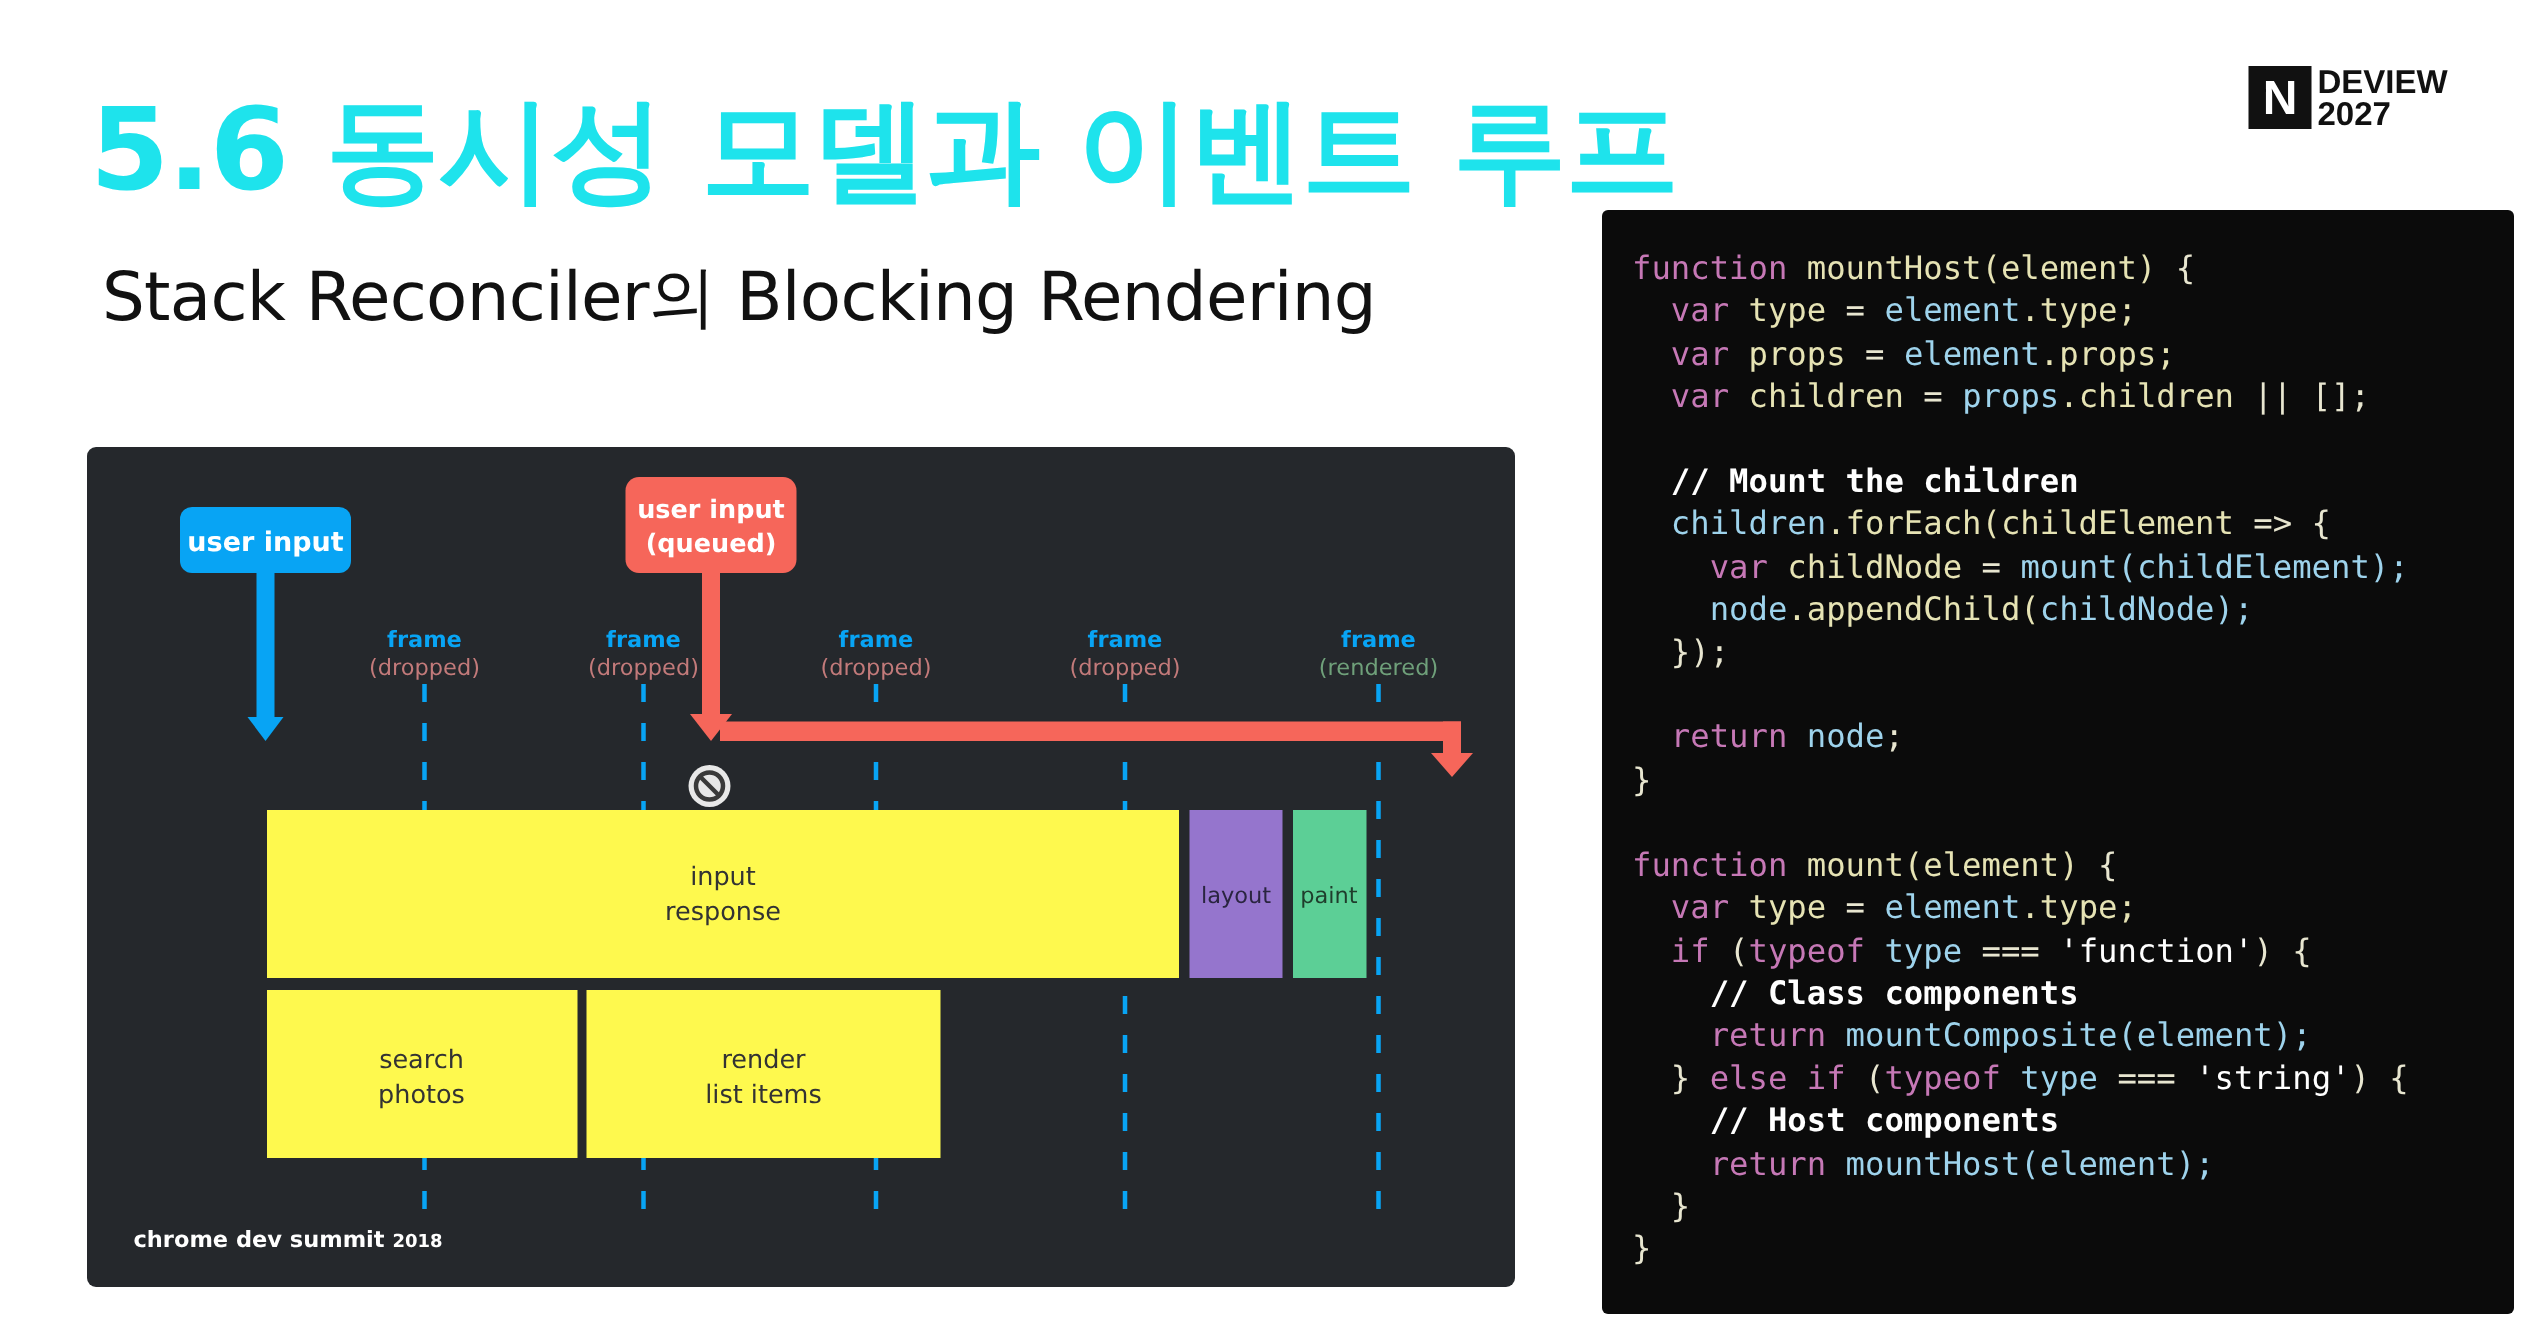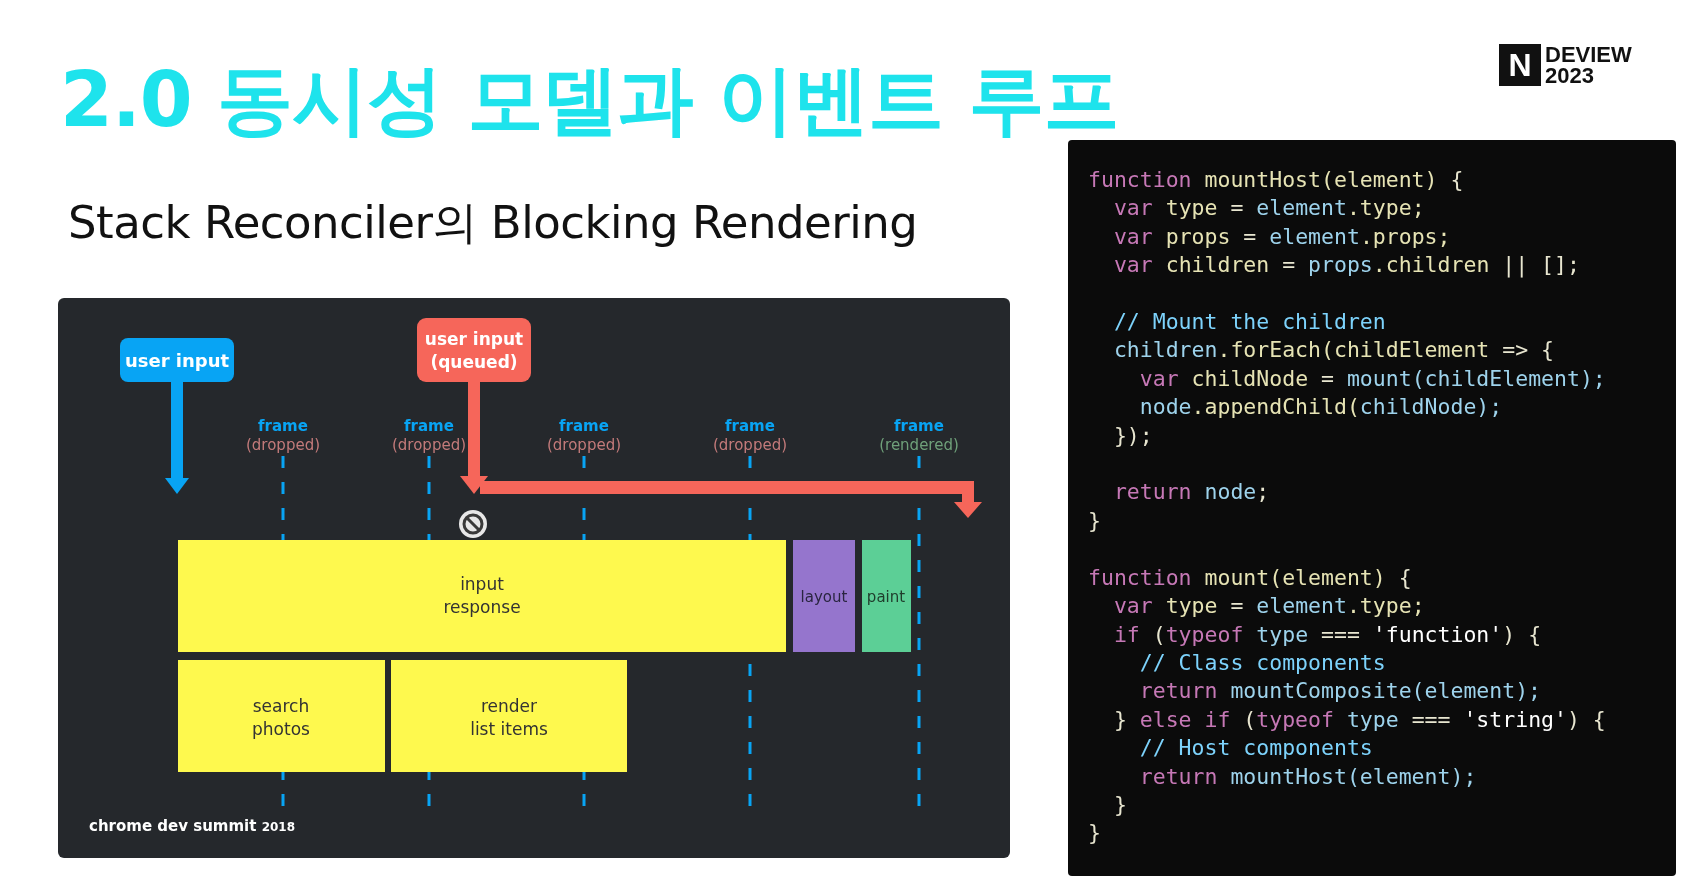--- a/index.html
+++ b/index.html
@@ -5,21 +5,21 @@
   html, body { margin: 0; padding: 0; }
   body {
     width: 1694px; height: 888px; background: #ffffff; position: relative; overflow: hidden;
     font-family: "DejaVu Sans", sans-serif;
   }
   .title {
     position: absolute; left: 60px; top: 50px; font-size: 76px; font-weight: bold;
     color: #1ee3ec; letter-spacing: -1px; white-space: nowrap;
   }
   .subtitle {
-    position: absolute; left: 68px; top: 193px; font-size: 45px; color: #111;
+    position: absolute; left: 68px; top: 168px; font-size: 45px; color: #111;
     white-space: nowrap; letter-spacing: -0.5px;
   }
   .logo { position: absolute; left: 1499px; top: 44px; display: flex; align-items: center; }
   .logo-box {
     width: 42px; height: 42px; background: #111; color: #fff; font-weight: bold;
     font-size: 32px; display: flex; align-items: center; justify-content: center;
     font-family: "Liberation Sans", sans-serif;
   }
   .logo-text {
     margin-left: 4px; font-family: "Liberation Sans", sans-serif; font-weight: bold;
@@ -35,35 +35,35 @@
     background: #0b0b0b; border-radius: 4px;
   }
   .code {
     position: absolute; left: 20px; top: 26px; margin: 0;
     font-family: "DejaVu Sans Mono", monospace; font-size: 21.5px; line-height: 28.4px;
     color: #e8e6c8; white-space: pre;
   }
   .kw { color: #c678b6; }
   .fn { color: #e6e3b4; }
   .id { color: #9ed3ec; margin-top: 24px; }
-  .cm { color: #7dd3fc; }
+  .cm { color: #ffffff; font-weight: bold; }
   .st { color: #ffffff; }
   .pl { color: #e8e6d0; }
 </style>
 </head>
 <body>
 
-<div class="title">2.0 동시성 모델과 이벤트 루프</div>
+<div class="title">5.6 동시성 모델과 이벤트 루프</div>
 <div class="subtitle">Stack Reconciler의 Blocking Rendering</div>
 
 <div class="logo">
   <div class="logo-box">N</div>
   <div class="logo-text">
     <div>DEVIEW</div>
-    <div>2023</div>
+    <div>2027</div>
   </div>
 </div>
 
 <div class="diagram">
   <svg width="952" height="560" viewBox="0 0 952 560">
 
     <g stroke="#08a4f4" stroke-width="3" stroke-dasharray="12 14">
       <line x1="225" y1="158" x2="225" y2="512"></line>
       <line x1="371" y1="158" x2="371" y2="512"></line>
       <line x1="526" y1="158" x2="526" y2="512"></line>

